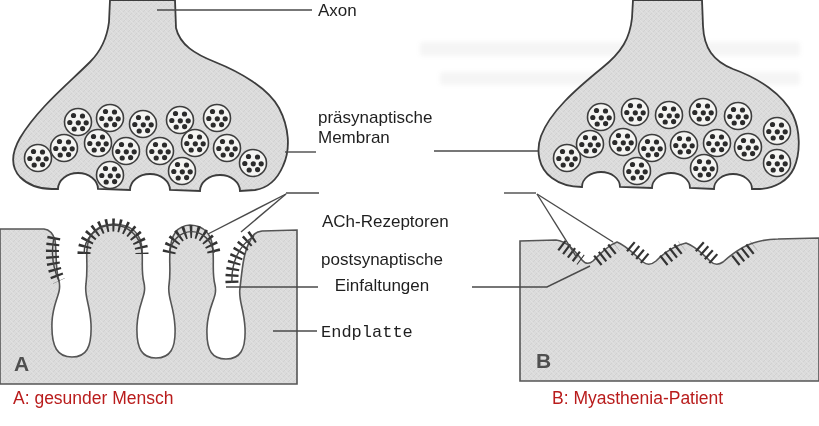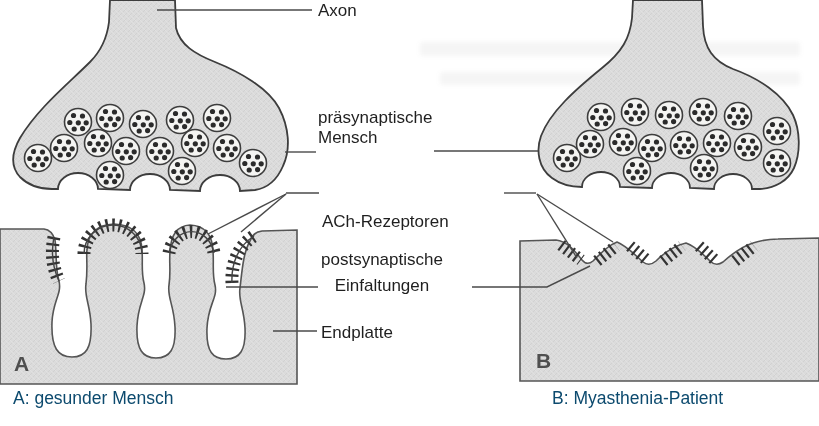--- a/index.html
+++ b/index.html
@@ -7,25 +7,25 @@
     position:relative;width:819px;height:426px;overflow:hidden;
     background:#ffffff;font-family:"Liberation Sans", sans-serif;
     color:#1c1c1c;
   }
   .stage svg{position:absolute;left:0;top:0;}
   .lbl{position:absolute;font-size:17px;line-height:20px;color:#1f1f1f;white-space:nowrap;}
   .lbl.axon{left:318px;top:1px;}
   .lbl.presyn{left:318px;top:108px;line-height:20px;}
   .lbl.ach{left:322px;top:183px;margin-top:29px;}
   .lbl.postsyn{left:321px;top:247px;line-height:26px;text-align:center;}
-  .lbl.endpl{left:321px;top:320px;line-height:25px;}
+  .lbl.endpl{left:321px;top:320px;line-height:25px;font-family:Liberation Mono, monospace;}
   .panel-letter{position:absolute;font-size:21px;font-weight:bold;color:#4f4f4f;}
   .panel-letter.a{left:14px;top:352px;}
   .panel-letter.b{left:536px;top:349px;}
-  .caption{position:absolute;font-size:17.5px;color:#0c4a6e;top:388px;white-space:nowrap;}
+  .caption{position:absolute;font-size:17.5px;color:#b91c1c;top:388px;white-space:nowrap;}
   .caption.a{left:13px;}
   .caption.b{left:552px;}
   .smudge{position:absolute;background:rgba(90,90,90,0.06);filter:blur(2px);border-radius:3px;}
 </style>
 </head>
 <body>
 
 <div class="stage">
 
   <div class="smudge" style="left:420px;top:42px;width:380px;height:14px;"></div>
@@ -160,21 +160,21 @@
       <path d="M226,287 L318,287"></path>
       <path d="M472,287 L547,287 L590,266"></path>
       <path d="M273,331 L317,331"></path>
     </g>
   </svg>
 
   <div class="lbl axon">Axon</div>
 
   <div class="lbl presyn">
     <div>präsynaptische</div>
-    <div>Mensch</div>
+    <div>Membran</div>
   </div>
 
   <div class="lbl ach">ACh-Rezeptoren</div>
 
   <div class="lbl postsyn">
     <div>postsynaptische</div>
     <div>Einfaltungen</div>
   </div>
 
   <div class="lbl endpl">

